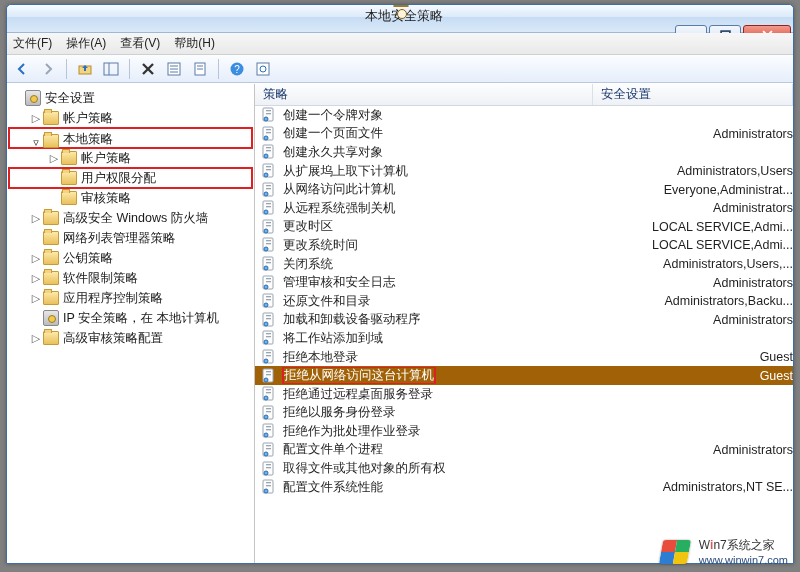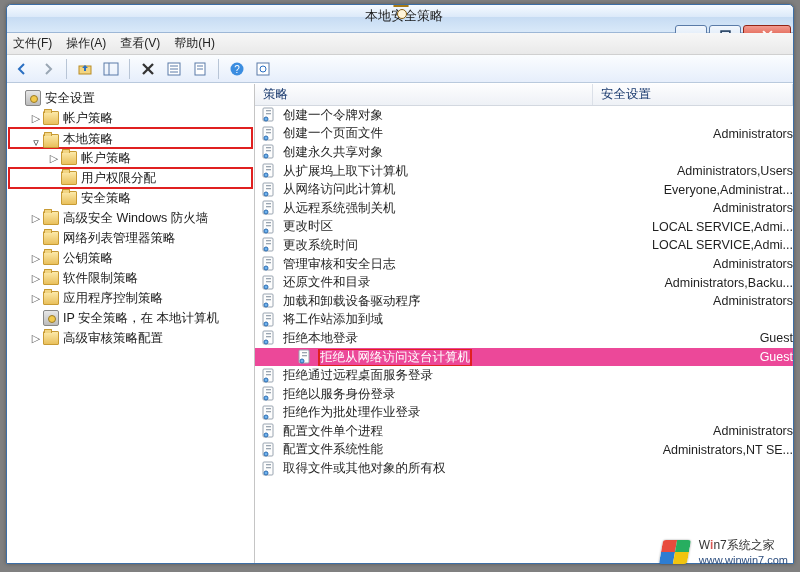--- a/index.html
+++ b/index.html
@@ -148,21 +148,21 @@
     font-size:12.5px; color:#1f1f1f;text-align:right;
   }
   .row .cell1 { width: 338px; display:flex; align-items:center; padding-left:6px; overflow:hidden; white-space:nowrap;}
   .row .cell2 { flex:1; padding-left:2px; overflow:hidden; white-space:nowrap; text-overflow: ellipsis;}
   .pico {
     width:16px; height:16px; margin-right:6px;
     display:inline-flex; align-items:center; justify-content:center;
     flex:0 0 16px;
   }
   .pico svg { width:16px; height:16px; }
-  .row.sel { background:#ec4899; color:#fff;padding-left:36px; }
+  .row.sel { background:#a16207; color:#fff; }
   .row.sel .cell2 { color:#fff; }
   .row.sel.hl-row .cell1 .ptxt { outline:2px solid #e02020; outline-offset:-1px; padding:0 1px;}
   .ptxt { display:inline-block; }
   
   .rows::-webkit-scrollbar { width:17px; }
   .rows::-webkit-scrollbar-track { background:#f0f0f0; }
   .rows::-webkit-scrollbar-thumb { background:#c7cdd6; border:1px solid #a7adb6; border-radius:2px;}
   .rows::-webkit-scrollbar-button { background:#e6e9ee; height:17px; border:1px solid #b9c0ca;}
   
   .watermark {
@@ -308,21 +308,21 @@
             <span class="node-label">帐户策略</span>
           </div>
           <div class="tree-node hl" style="padding-left: 38px;">
             <span class="tw"></span>
             <span class="fico"></span>
             <span class="node-label">用户权限分配</span>
           </div>
           <div class="tree-node" style="padding-left: 38px;">
             <span class="tw"></span>
             <span class="fico"></span>
-            <span class="node-label">安全策略</span>
+            <span class="node-label">审核策略</span>
           </div>
           <div class="tree-node" style="padding-left: 20px;">
             <span class="tw twisty"></span>
             <span class="fico"></span>
             <span class="node-label">高级安全 Windows 防火墙</span>
           </div>
           <div class="tree-node" style="padding-left: 20px;">
             <span class="tw"></span>
             <span class="fico"></span>
             <span class="node-label">网络列表管理器策略</span>
@@ -476,20 +476,34 @@
           <div class="row">
             <div class="cell1">
               <span class="pico">
                 <svg viewBox="0 0 16 16">
                   <rect x="2" y="1" width="10" height="13" rx="1" fill="#fdfdfd" stroke="#9aa5b1"></rect>
                   <circle cx="5" cy="12" r="2" fill="#6fb4ef" stroke="#2b6bb0"></circle>
                   <rect x="5" y="3" width="5" height="1.3" fill="#9aa5b1"></rect>
                   <rect x="5" y="6" width="5" height="1.3" fill="#9aa5b1"></rect>
                 </svg>
               </span>
+              <span class="ptxt">关闭系统</span>
+            </div>
+            <div class="cell2">Administrators,Users,...</div>
+          </div>
+          <div class="row">
+            <div class="cell1">
+              <span class="pico">
+                <svg viewBox="0 0 16 16">
+                  <rect x="2" y="1" width="10" height="13" rx="1" fill="#fdfdfd" stroke="#9aa5b1"></rect>
+                  <circle cx="5" cy="12" r="2" fill="#6fb4ef" stroke="#2b6bb0"></circle>
+                  <rect x="5" y="3" width="5" height="1.3" fill="#9aa5b1"></rect>
+                  <rect x="5" y="6" width="5" height="1.3" fill="#9aa5b1"></rect>
+                </svg>
+              </span>
               <span class="ptxt">管理审核和安全日志</span>
             </div>
             <div class="cell2">Administrators</div>
           </div>
           <div class="row">
             <div class="cell1">
               <span class="pico">
                 <svg viewBox="0 0 16 16">
                   <rect x="2" y="1" width="10" height="13" rx="1" fill="#fdfdfd" stroke="#9aa5b1"></rect>
                   <circle cx="5" cy="12" r="2" fill="#6fb4ef" stroke="#2b6bb0"></circle>
@@ -616,37 +630,37 @@
           <div class="row">
             <div class="cell1">
               <span class="pico">
                 <svg viewBox="0 0 16 16">
                   <rect x="2" y="1" width="10" height="13" rx="1" fill="#fdfdfd" stroke="#9aa5b1"></rect>
                   <circle cx="5" cy="12" r="2" fill="#6fb4ef" stroke="#2b6bb0"></circle>
                   <rect x="5" y="3" width="5" height="1.3" fill="#9aa5b1"></rect>
                   <rect x="5" y="6" width="5" height="1.3" fill="#9aa5b1"></rect>
                 </svg>
               </span>
+              <span class="ptxt">取得文件或其他对象的所有权</span>
+            </div>
+            <div class="cell2"></div>
+          </div>
+          <div class="row">
+            <div class="cell1">
+              <span class="pico">
+                <svg viewBox="0 0 16 16">
+                  <rect x="2" y="1" width="10" height="13" rx="1" fill="#fdfdfd" stroke="#9aa5b1"></rect>
+                  <circle cx="5" cy="12" r="2" fill="#6fb4ef" stroke="#2b6bb0"></circle>
+                  <rect x="5" y="3" width="5" height="1.3" fill="#9aa5b1"></rect>
+                  <rect x="5" y="6" width="5" height="1.3" fill="#9aa5b1"></rect>
+                </svg>
+              </span>
               <span class="ptxt">配置文件系统性能</span>
             </div>
             <div class="cell2">Administrators,NT SE...</div>
-          </div>
-          <div class="row">
-            <div class="cell1">
-              <span class="pico">
-                <svg viewBox="0 0 16 16">
-                  <rect x="2" y="1" width="10" height="13" rx="1" fill="#fdfdfd" stroke="#9aa5b1"></rect>
-                  <circle cx="5" cy="12" r="2" fill="#6fb4ef" stroke="#2b6bb0"></circle>
-                  <rect x="5" y="3" width="5" height="1.3" fill="#9aa5b1"></rect>
-                  <rect x="5" y="6" width="5" height="1.3" fill="#9aa5b1"></rect>
-                </svg>
-              </span>
-              <span class="ptxt">取得文件或其他对象的所有权</span>
-            </div>
-            <div class="cell2"></div>
           </div>
         </div>
     </div>
 
   </div>
 </div>
 
 <div class="watermark">
   <div class="flag">
       <div></div>

